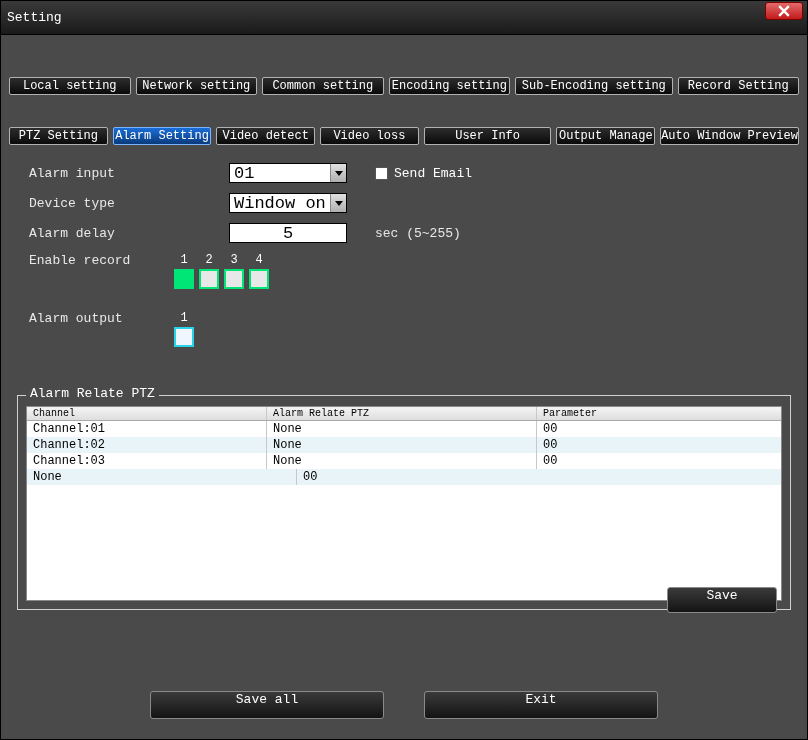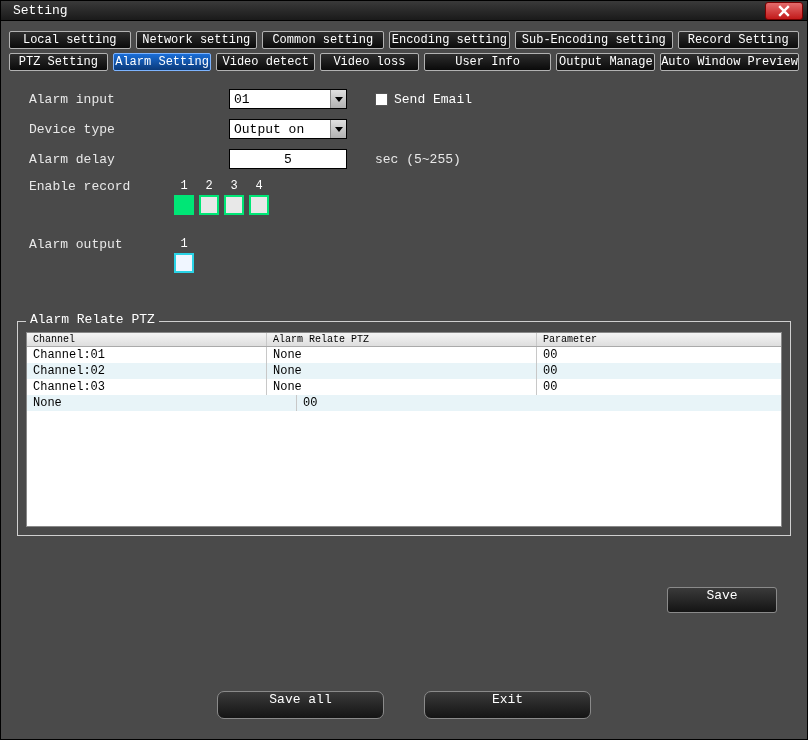--- a/index.html
+++ b/index.html
@@ -14,24 +14,24 @@
   }
   .window {
     border: 1px solid #000;
     width: 808px;
     height: 740px;
     background: #4a4a4a;
     position: relative;
   }
   .titlebar {
     background: linear-gradient(#3a3a3a,#1a1a1a);
-    height: 20px;
-    display: flex;
-    align-items: center;
-    padding: 0 12px;
+    height: 34px;
+    display: flex;
+    align-items: center;
+    padding: 0 6px;
     border-bottom: 1px solid #000;
     position: relative;
   }
   .titlebar .title {
     color: #fff;
     font-size: 13px;
   }
   .close-btn {
     position: absolute;
     right: 4px;
@@ -47,20 +47,21 @@
     cursor: pointer;
   }
   .close-btn svg { width: 12px; height: 12px; }
   .inner {
     padding: 10px 8px;
   }
   .tabs-row {
     display: flex;
     gap: 5px;
     margin-bottom: 4px;
+    margin-top: 32px;
   }
   .tab {
     background: linear-gradient(#2d2d2d,#0a0a0a);
     border: 1px solid #b2b2b2;
     border-radius: 2px;
     color: #fff;
     font-size: 12px;
     padding: 1px 0;
     text-align: center;
     cursor: pointer;
@@ -85,21 +86,21 @@
     width: 200px;
     color: #e8e8e8;
   }
   .select-box, .text-input {
     width: 118px;
     height: 20px;
     background: #fff;
     color: #000;
     border: 1px solid #000;
     font-family: inherit;
-    font-size: 13px;
+    font-size: 17px;
     padding: 0 4px;
     position: relative;
   }
   .select-box {
     display: flex;
     align-items: center;
     justify-content: space-between;
     cursor: pointer;
   }
   .select-arrow {
@@ -202,21 +203,21 @@
     top: 586px;
   }
   .bottom-buttons {
     position: absolute;
     bottom: 20px;
     left: 0; right: 0;
     display: flex;
     justify-content: center;
     gap: 40px;
   }
-  .bottom-buttons .btn { width: 167px; height: 28px; border-radius: 7px; }
+  .bottom-buttons .btn { width: 234px; height: 28px; }
   .tri-down {
     width: 0; height: 0;
     border-left: 4px solid transparent;
     border-right: 4px solid transparent;
     border-top: 5px solid #000;
   }
 </style>
 </head>
 <body>
 
@@ -263,21 +264,21 @@
         </div>
         <div class="checkbox-row">
           <div class="win-checkbox"></div>
           <span>Send Email</span>
         </div>
       </div>
 
       <div class="form-row">
         <div class="form-label">Device type</div>
         <div class="select-box">
-          <span>Output on</span>
+          <span>Window on</span>
           <span class="select-arrow">
               <span class="tri-down"></span>
             </span>
         </div>
       </div>
 
       <div class="form-row">
         <div class="form-label">Alarm delay</div>
         <input class="text-input" value="5" style="">
         <div class="hint">sec (5~255)</div>

